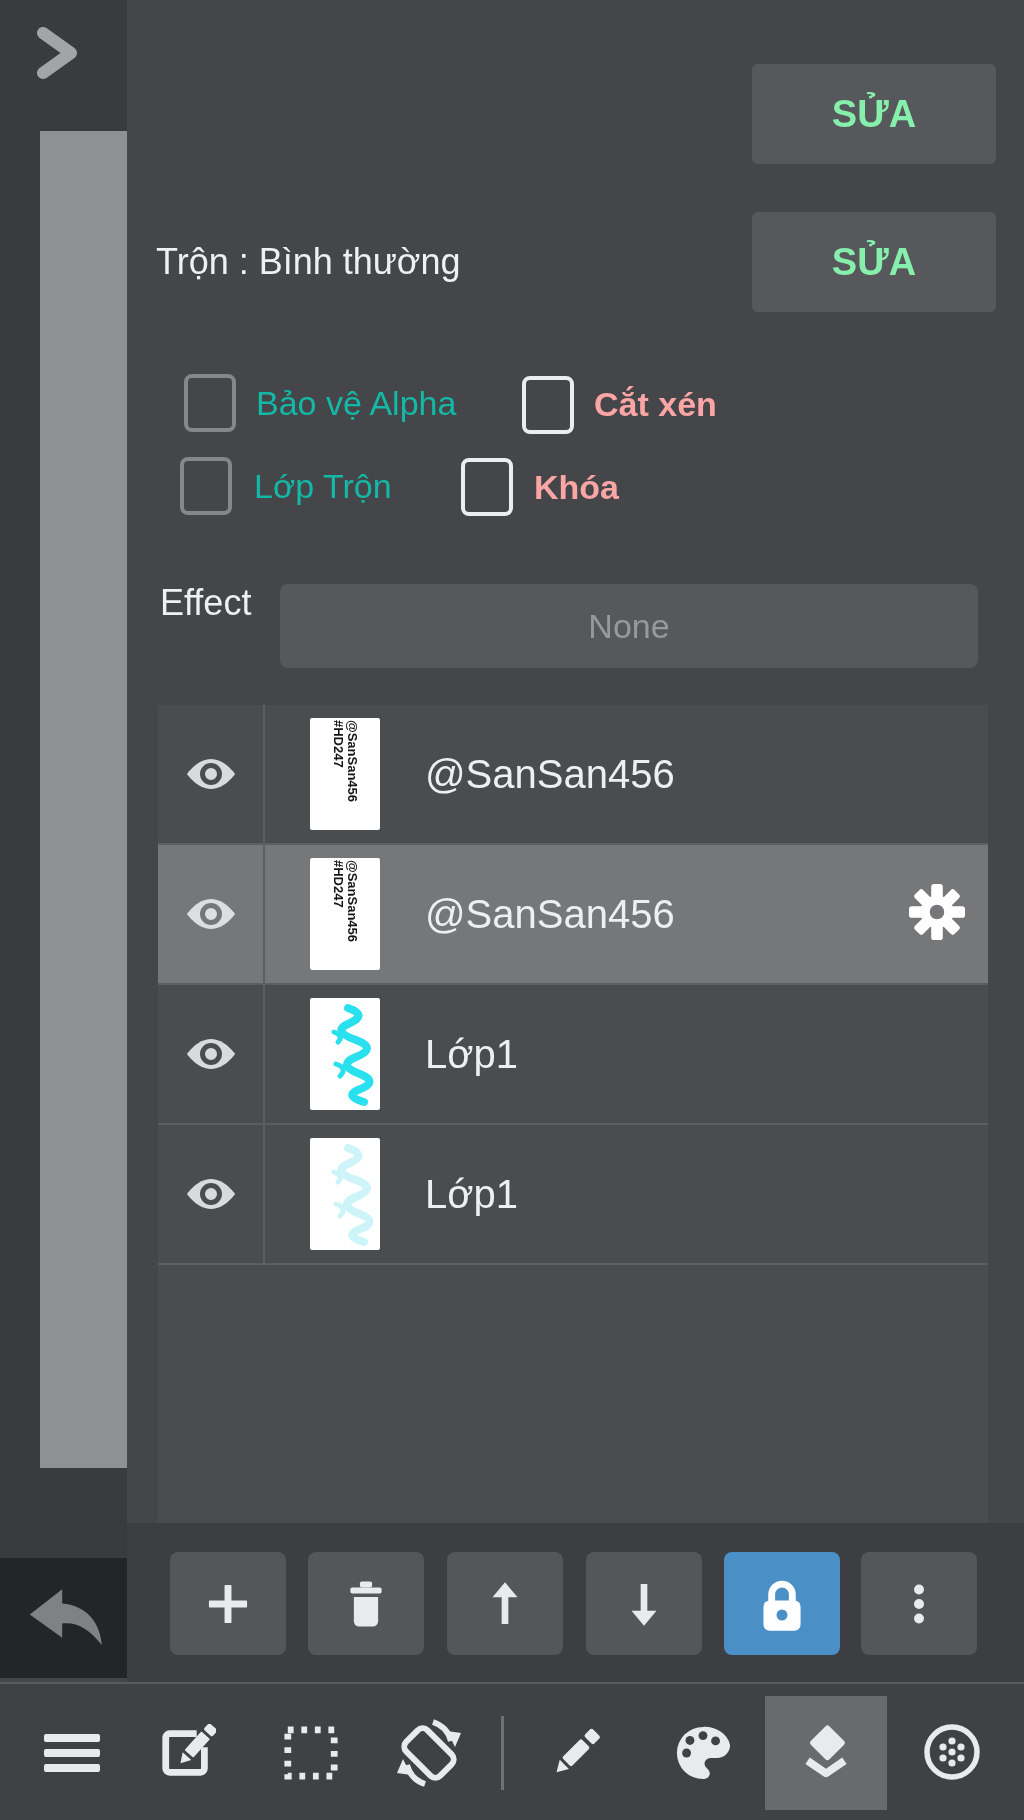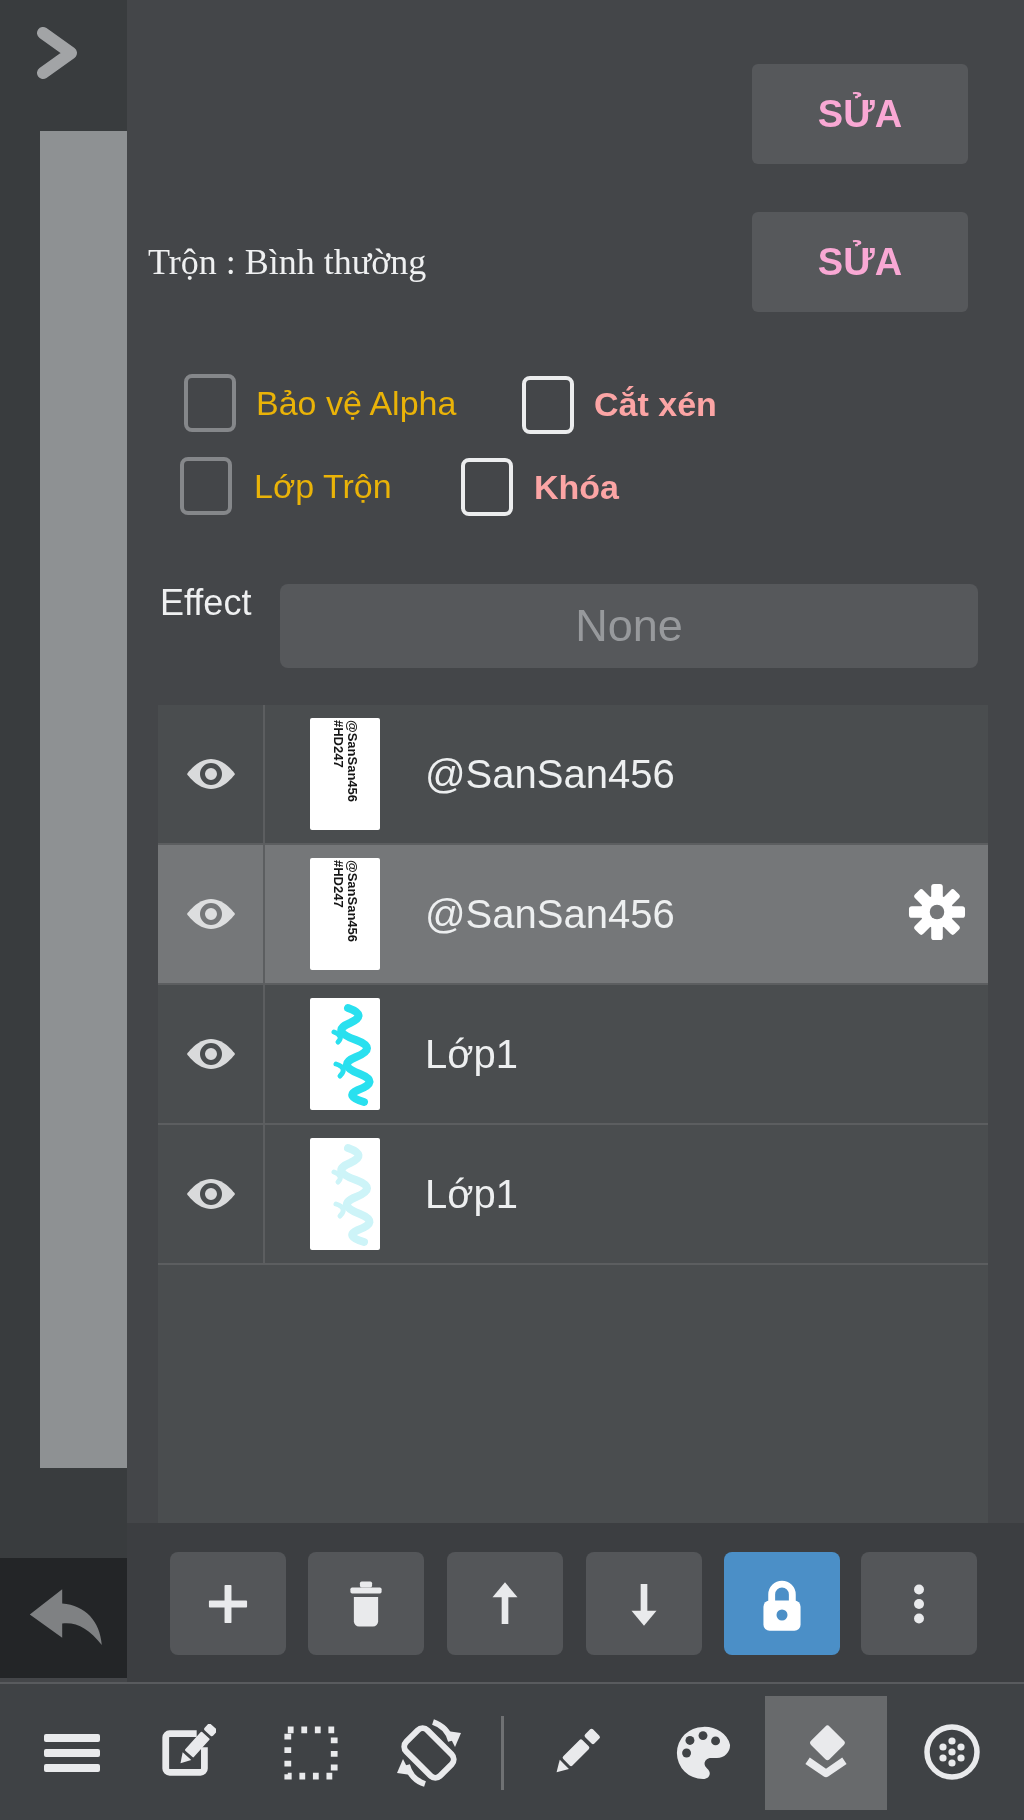--- a/index.html
+++ b/index.html
@@ -9,32 +9,32 @@
   .abs{position:absolute;}
   
   #left-col{left:0;top:0;width:127px;height:1558px;background:#393c3e;}
   #collapse-chevron{left:34px;top:26px;width:46px;height:54px;cursor:pointer;}
   #side-scrollbar{left:40px;top:131px;width:87px;height:1337px;background:#8e9193;}
   
   #undo-btn{left:0;top:1558px;width:127px;height:120px;background:#232527;
             display:flex;align-items:center;justify-content:center;}
   
   .row-label{color:#eff0f1;font-size:36px;line-height:44px;white-space:nowrap;}
-  .edit-btn{width:216px;height:100px;background:#56585b;border-radius:6px;
-            color:#f9a8d4;font-size:38px;font-weight:bold;
+  .edit-btn{width:244px;height:100px;background:#56585b;border-radius:6px;
+            color:#86efac;font-size:38px;font-weight:bold;
             display:flex;align-items:center;justify-content:center;cursor:pointer;}
   
   .cbox{box-sizing:border-box;width:52px;height:58px;border:4px solid #ecedee;border-radius:8px;}
   .cbox.dis{border-color:#85878a;}
   .cb-label{font-size:34px;line-height:46px;color:#fca5a5;font-weight:bold;white-space:nowrap;}
-  .cb-label.dis{color:#eab308;font-weight:normal;}
+  .cb-label.dis{color:#14b8a6;font-weight:normal;}
   
   #effect-none-btn{left:280px;top:584px;width:698px;height:84px;background:#56585b;
                    border-radius:8px;display:flex;align-items:center;justify-content:center;
-                   color:#97999c;font-size:45px;cursor:pointer;}
+                   color:#97999c;font-size:34px;cursor:pointer;}
   
   #layer-list{left:158px;top:705px;width:830px;height:818px;background:#4a4d4f;}
   .layer-row{position:relative;width:830px;height:138px;border-bottom:2px solid #5c5e60;
              display:flex;align-items:stretch;}
   .layer-row.selected{background:#757779;}
   .eye-cell{width:105px;display:flex;align-items:center;justify-content:center;}
   .row-content{flex:1;border-left:2px solid #5c5e60;display:flex;align-items:center;
                padding-left:45px;position:relative;}
   .thumb{width:70px;height:112px;background:#ffffff;border-radius:2px;overflow:hidden;
          display:flex;align-items:flex-start;justify-content:center;}
@@ -64,21 +64,21 @@
     <div class="abs" id="collapse-chevron">
       <svg width="46" height="54" viewBox="0 0 46 54">
         <path d="M9 7 L37 27 L9 47" fill="none" stroke="#a2a4a6" stroke-width="12" stroke-linecap="round" stroke-linejoin="round"></path>
       </svg>
     </div>
     <div class="abs" id="side-scrollbar"></div>
   </div>
 
   <div class="abs edit-btn" style="left:752px;top:64px;">SỬA</div>
 
-  <div class="abs row-label" style="left:148px;top:240px;font-family:Liberation Serif, serif;">Trộn : Bình thường</div>
+  <div class="abs row-label" style="left:156px;top:240px;">Trộn : Bình thường</div>
   <div class="abs edit-btn" style="left:752px;top:212px;">SỬA</div>
 
   <div class="abs cbox dis" style="left:184px;top:374px;"></div>
   <div class="abs cb-label dis" style="left:256px;top:380px;">Bảo vệ Alpha</div>
   <div class="abs cbox" style="left:522px;top:376px;"></div>
   <div class="abs cb-label" style="left:594px;top:381px;">Cắt xén</div>
 
   <div class="abs cbox dis" style="left:180px;top:457px;"></div>
   <div class="abs cb-label dis" style="left:254px;top:463px;">Lớp Trộn</div>
   <div class="abs cbox" style="left:461px;top:458px;"></div>

